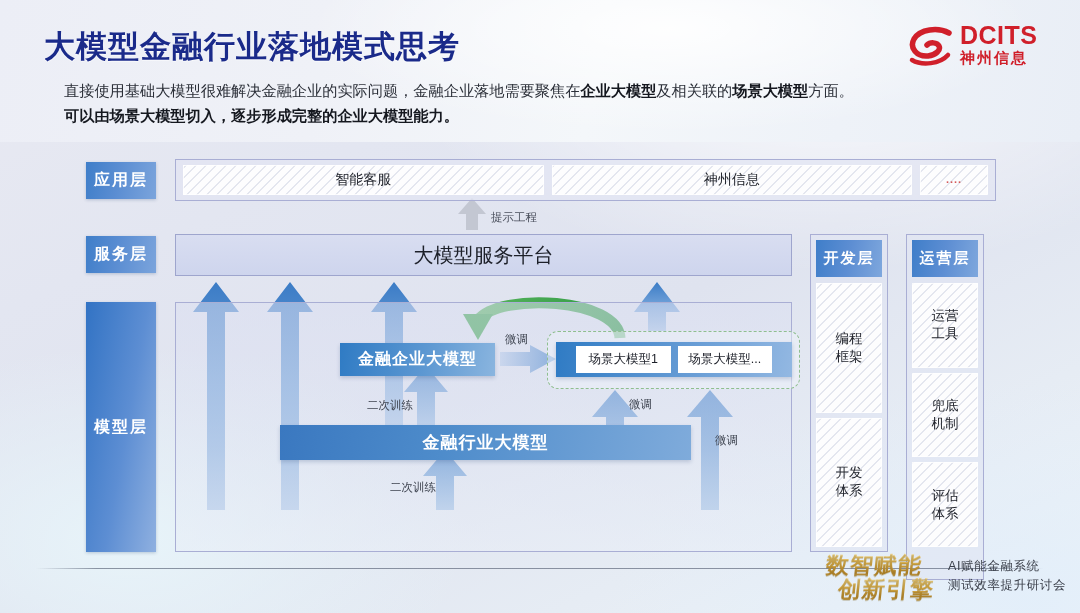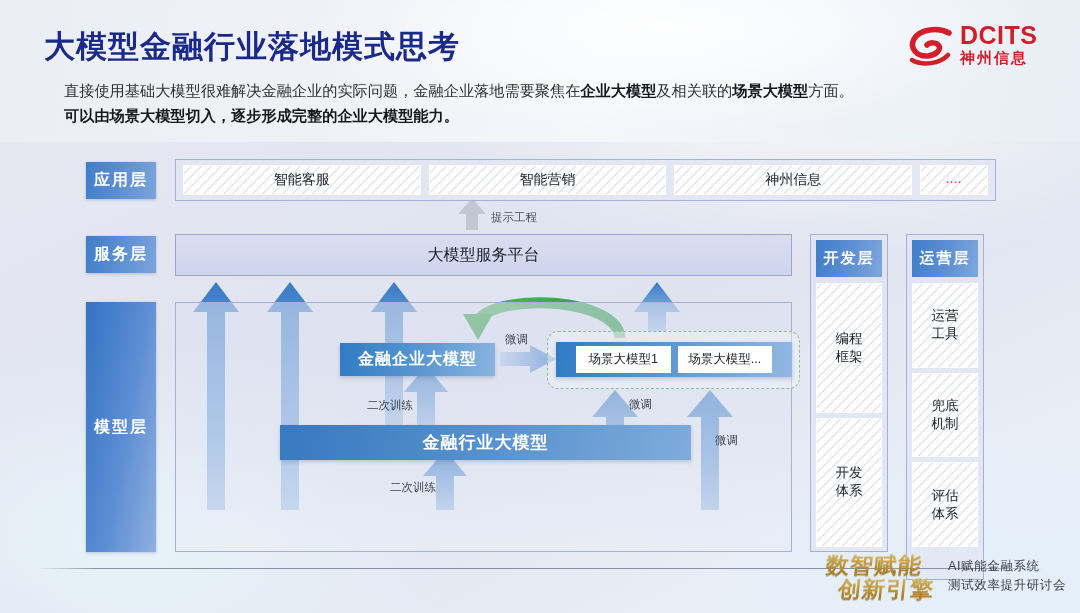--- a/index.html
+++ b/index.html
@@ -94,21 +94,21 @@
     position: absolute; left: 491px; top: 68px;
     font-size: 11.5px; color: #4a4f5c;
   }
 
   
   .svc-box {
     position: absolute; left: 175px; top: 92px; width: 617px; height: 42px;
     background: linear-gradient(180deg, rgba(216,221,241,.95), rgba(205,212,237,.95));
     border: 1px solid #9ea5cd;
     display: flex; align-items: center; justify-content: center;
-    font-size: 16px; color: #1d2029;
+    font-size: 20px; color: #1d2029;
   }
 
   
   .model-box {
     position: absolute; left: 175px; top: 160px; width: 617px; height: 250px;
     background: linear-gradient(180deg, rgba(219,223,241,.55) 0%, rgba(226,231,244,.45) 60%, rgba(233,238,247,.5) 100%);
     border: 1px solid #a9aed4;
   }
 
   
@@ -275,21 +275,20 @@
     <path d="M466 88 L466 72 L458 72 L472 56 L486 72 L478 72 L478 88 Z" fill="#c3c7d2"></path>
   </svg>
 
   <div class="layer-tag" id="tag-app">应用层</div>
   <div class="layer-tag" id="tag-svc">服务层</div>
   <div class="layer-tag" id="tag-model">模型层</div>
 
   <div class="app-box">
     <div class="app-cells">
       <div class="app-cell wide">智能客服</div>
-      <div class="app-cell wide">智能营销</div>
       <div class="app-cell wide">神州信息</div>
       <div class="app-cell small">
         <span class="dots-mini">....</span>
       </div>
     </div>
   </div>
 
   <div class="prompt-label">提示工程</div>
 
   <div class="svc-box">大模型服务平台</div>

